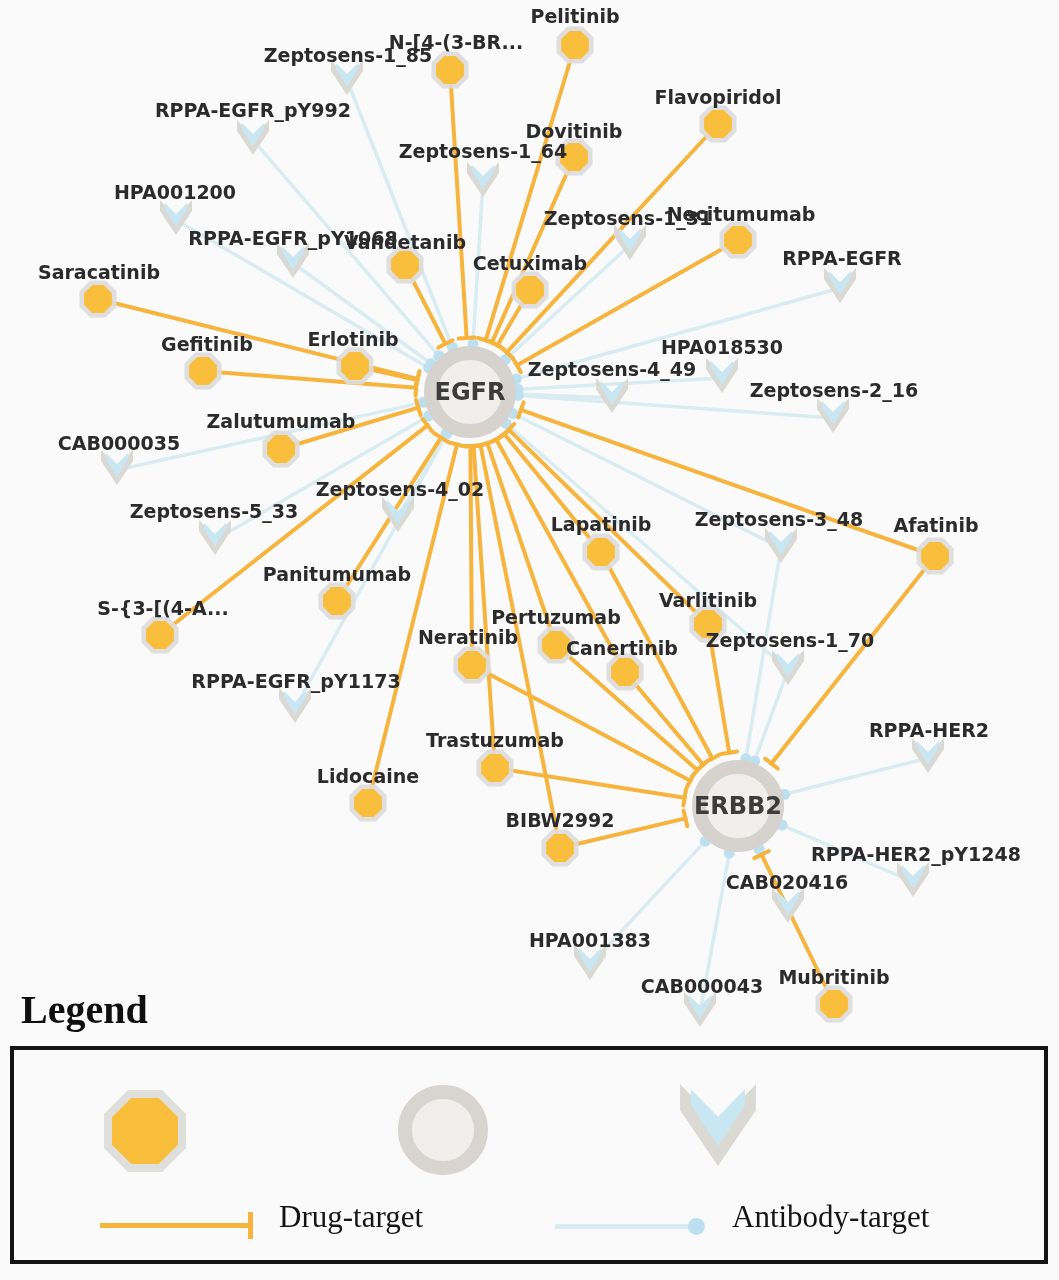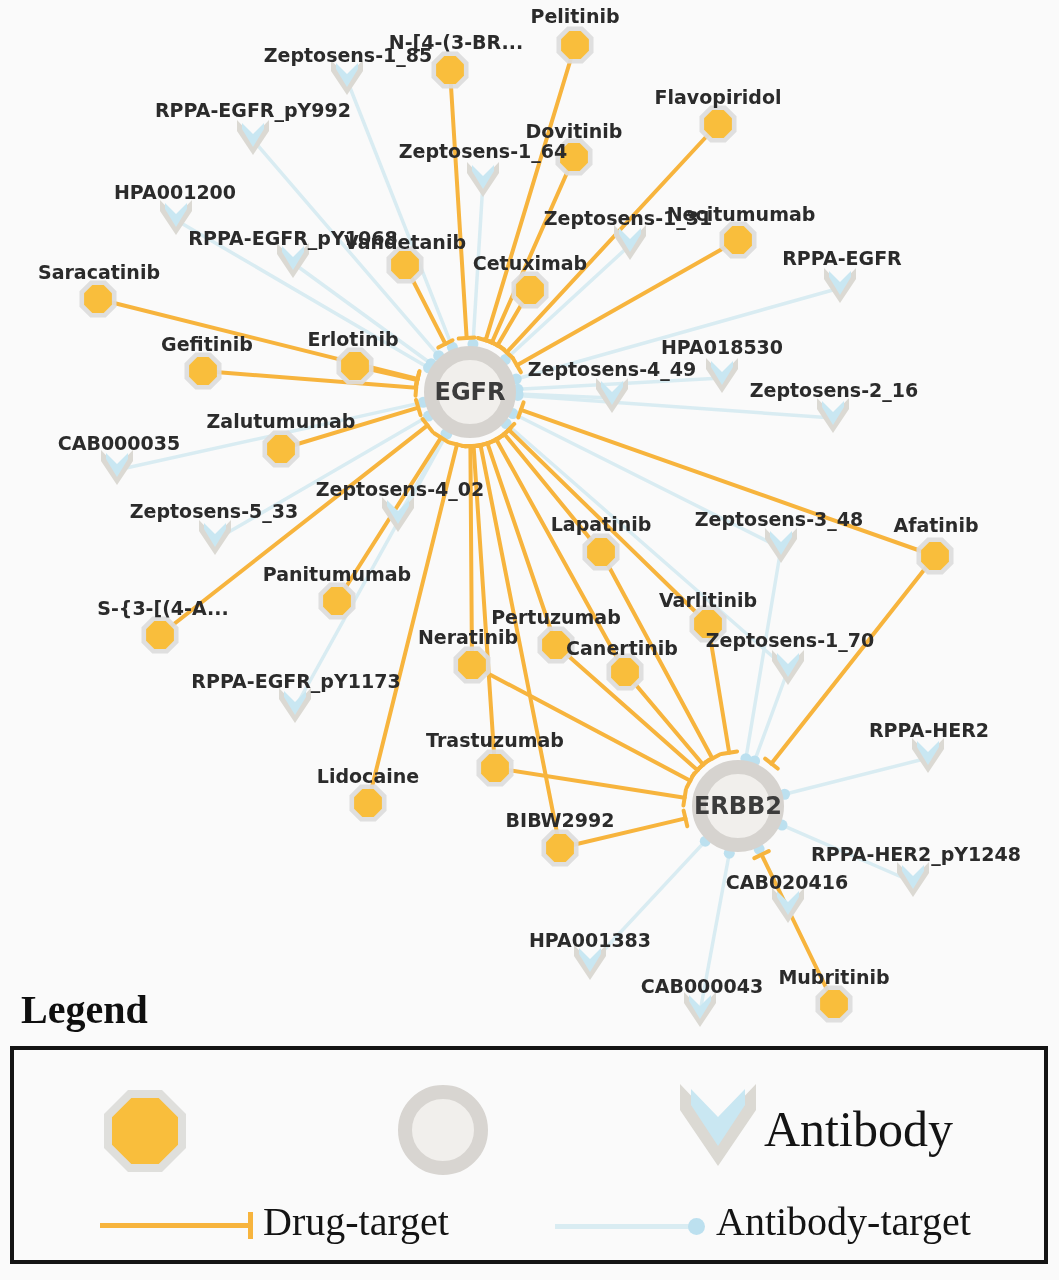--- a/index.html
+++ b/index.html
@@ -5,22 +5,22 @@
   html,body{margin:0;padding:0;background:#ffffff;}
   #stage{position:relative;width:1059px;height:1280px;background:#fafafa;overflow:hidden;
          font-family:"DejaVu Sans","Liberation Sans",sans-serif;}
   #net{position:absolute;left:0;top:0;}
   .abs{position:absolute;}
   .legend-title{font-family:"Liberation Serif","DejaVu Serif",serif;font-weight:bold;
                 font-size:40px;color:#0f0f0f;line-height:1;}
   .legend-box{border:4px solid #141414;background:#fafafa;}
   .legend-item-label{font-family:"Liberation Serif","DejaVu Serif",serif;font-size:50px;
                      color:#141414;line-height:1.1;}
-  .legend-edge-label{font-family:"Liberation Serif","DejaVu Serif",serif;font-size:40px;
-                     color:#141414;line-height:1.1;}
+  .legend-edge-label{font-family:"Liberation Serif","DejaVu Serif",serif;font-size:31px;
+                     color:#141414;line-height:1.1;margin-left:16px;}
   .edge-line{position:absolute;height:5px;}
   .tee{position:absolute;width:5px;height:27px;}
   .dot{position:absolute;width:17px;height:17px;border-radius:50%;}
 </style>
 </head>
 <body>
 
 <div id="stage">
   <svg id="net" width="1059" height="1280" viewBox="0 0 1059 1280">
       <line x1="347" y1="80" x2="452.3955602215811" y2="347.3448356840105" stroke="#d9ecf2" stroke-width="3.5" stroke-linecap="round"></line>
@@ -367,21 +367,20 @@
   </svg>
 
   <svg class="abs" style="left:395px;top:1082px;" width="96" height="96" viewBox="-48 -48 96 96">
     <circle cx="0" cy="0" r="38" fill="#f1efec" stroke="#d8d5d1" stroke-width="14"></circle>
   </svg>
 
   <svg class="abs" style="left:666px;top:1074px;" width="104" height="112" viewBox="-52 -56 104 112">
     <path d="M -38 -46 L 0 -6 L 38 -46 L 38 -20 L 0 36 L -38 -20 Z" fill="#dbd9d3"></path>
     <path d="M -27 -41 L 0 -13 L 27 -41 L 27 -25 L 0 16 L -27 -25 Z" fill="#c9e7f2"></path>
   </svg>
-  <div class="abs legend-item-label" style="left:764px;top:1102px;">Antibody</div>
 
   <div class="edge-line" style="left:100px;top:1223px;width:148px;background:#f7b43d;"></div>
   <div class="tee" style="left:248px;top:1212px;background:#f7b43d;"></div>
   <div class="abs legend-edge-label" style="left:263px;top:1200px;">Drug-target</div>
 
   <div class="edge-line" style="left:555px;top:1224px;width:138px;background:#d9ecf2;"></div>
   <div class="dot" style="left:688px;top:1218px;background:#bce0ef;"></div>
   <div class="abs legend-edge-label" style="left:716px;top:1200px;text-align:center;">Antibody-target</div>
 </div>
 

